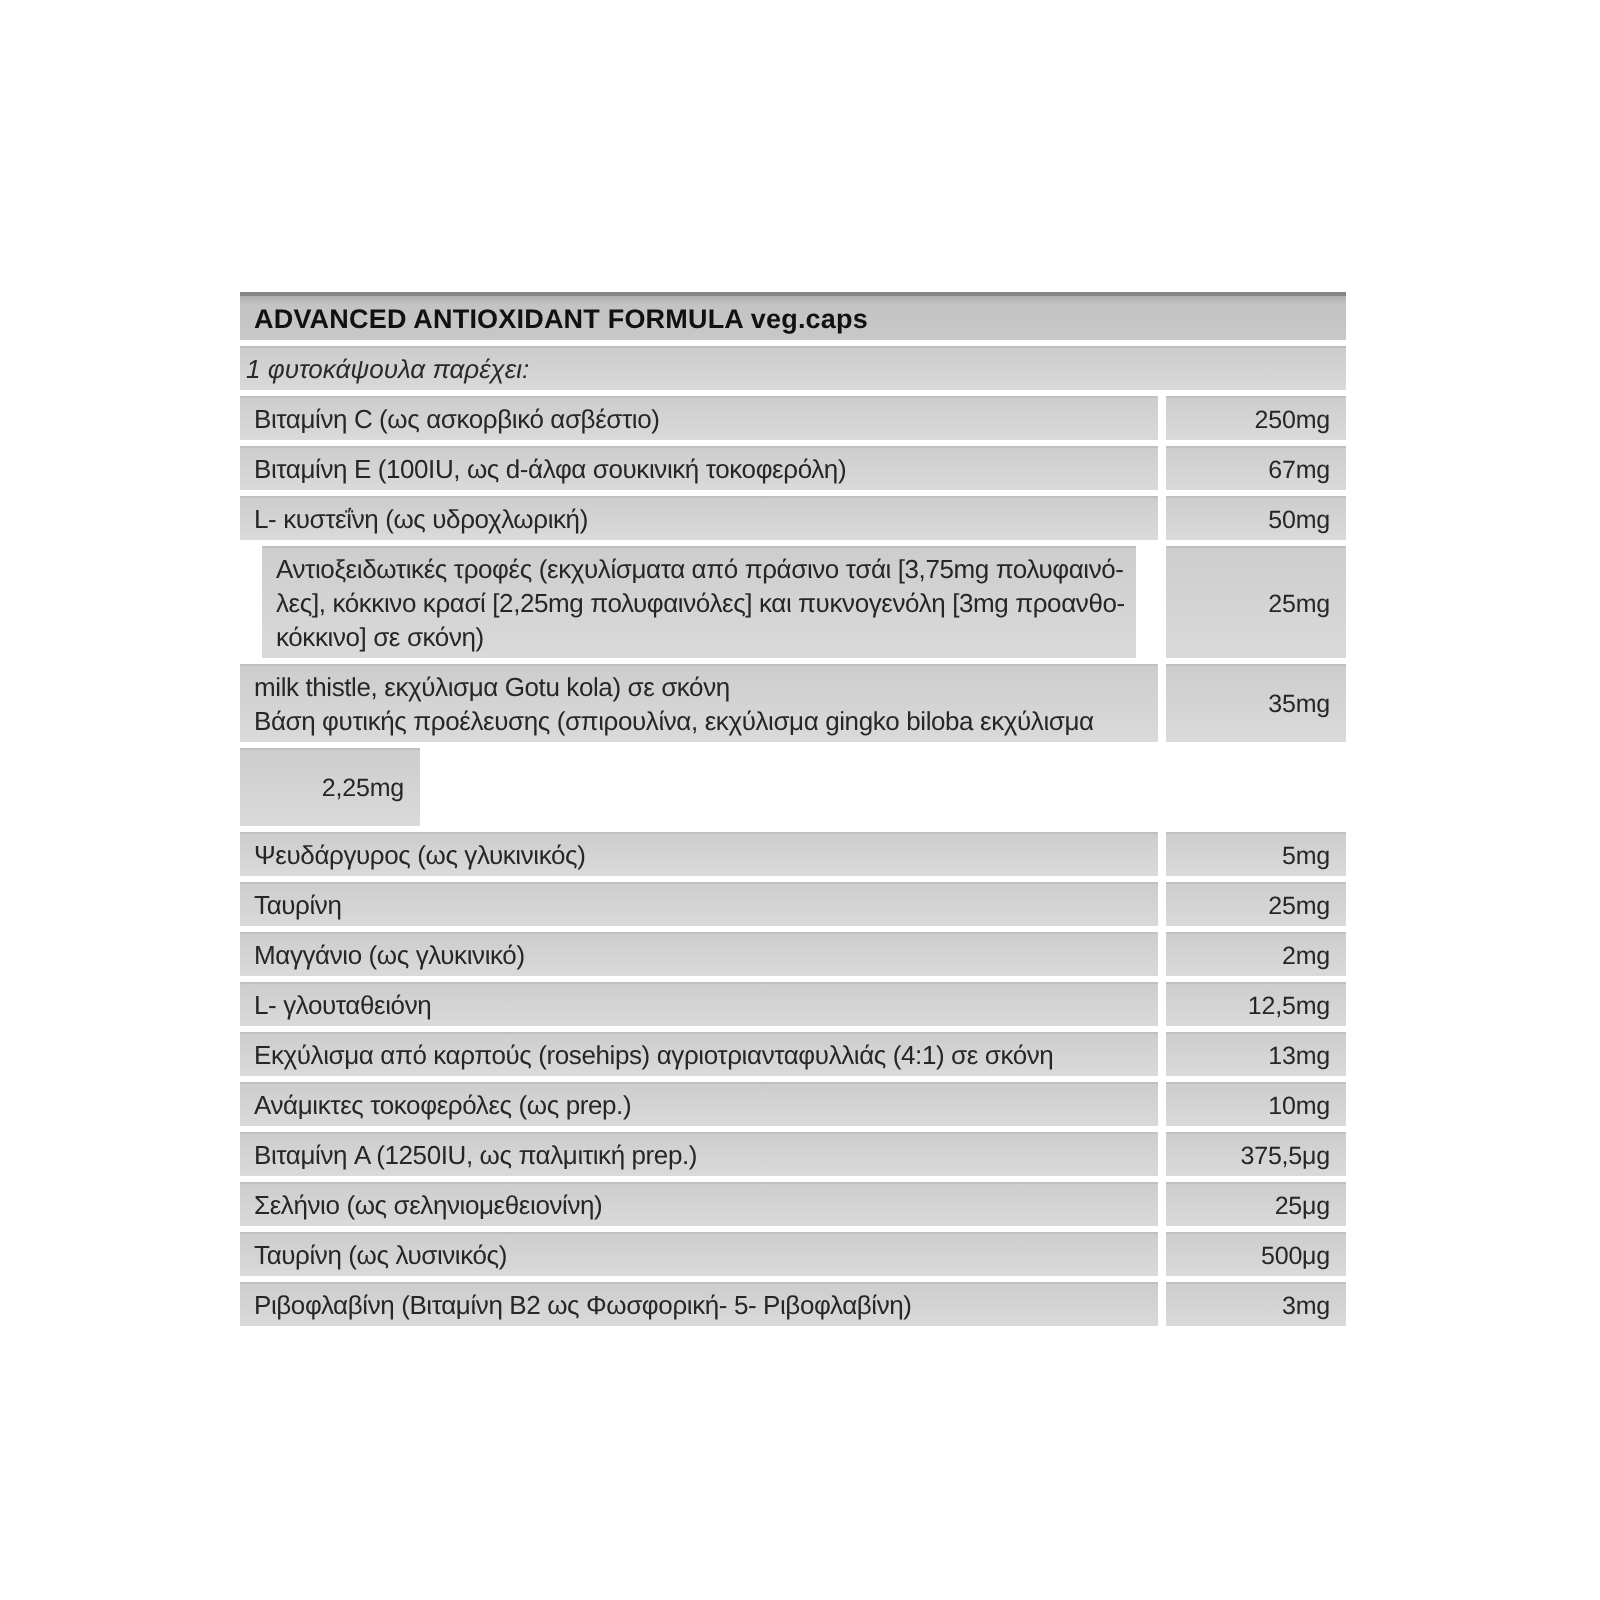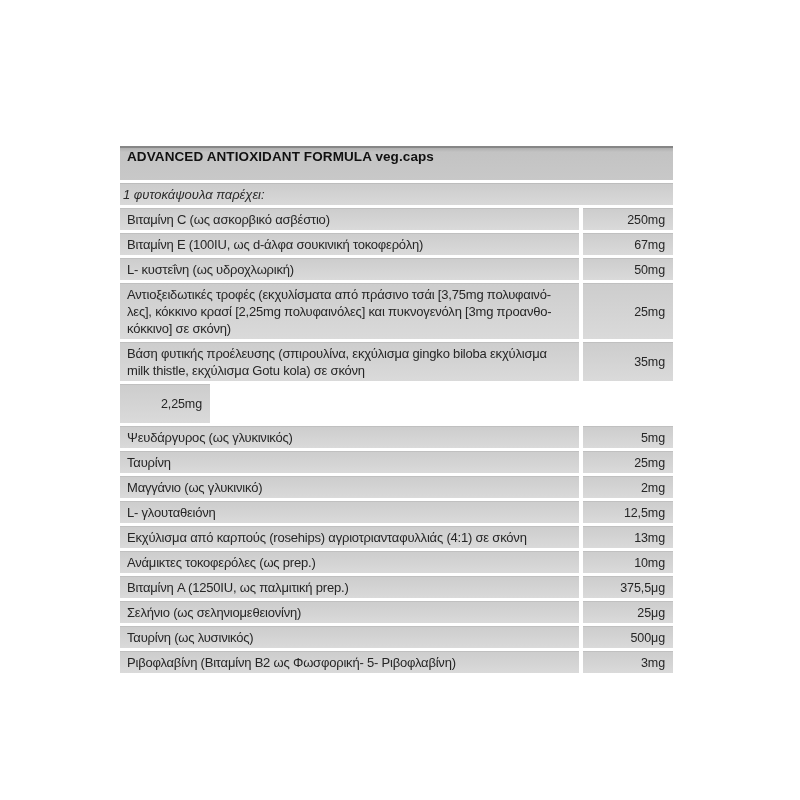--- a/index.html
+++ b/index.html
@@ -16,22 +16,22 @@
     left: 120px;
     top: 146px;
     width: 553px;
   }
   .hdr {
     height: 24px;
     box-sizing: border-box;
     border-top: 2px solid #868686;
     background: linear-gradient(to bottom, #aeaeae 0px, #c3c3c3 4px, #c8c8c8 100%);
     display: flex;
-    align-items: flex-end;
-    padding: 16px 7px;
+    align-items: flex-start;
+    padding: 4px 7px;
     margin-bottom: 3px;
   }
   .hdr span {
     font-weight: bold;
     font-size: 13.5px;
     letter-spacing: 0.1px;
     color: #111111;
     white-space: nowrap;
   }
   .sub {
@@ -82,21 +82,21 @@
     align-items: center;
     justify-content: flex-end;
     padding-right: 8px;
     font-size: 12.5px;
     letter-spacing: -0.1px;
     color: #262626;
     white-space: nowrap;
   }
   .r1 { height: 22px; }
   .r2 { height: 39px; }
-  .r3 { height: 56px; }
+  .r3 { height: 56px; margin-left: 11px; }
 </style>
 </head>
 <body>
 
 <div class="table-wrap">
 
   <div class="hdr">
     <span>ADVANCED ANTIOXIDANT FORMULA veg.caps</span>
   </div>
 
@@ -129,22 +129,22 @@
     <div class="cell-l r3">
       <div class="ln">Αντιοξειδωτικές τροφές (εκχυλίσματα από πράσινο τσάι [3,75mg πολυφαινό-</div>
       <div class="ln">λες], κόκκινο κρασί [2,25mg πολυφαινόλες] και πυκνογενόλη [3mg προανθο-</div>
       <div class="ln">κόκκινο] σε σκόνη)</div>
     </div>
     <div class="cell-r r3">25mg</div>
   </div>
 
   <div class="row">
     <div class="cell-l r2">
+      <div class="ln">milk thistle, εκχύλισμα Gotu kola) σε σκόνη</div>
       <div class="ln">Βάση φυτικής προέλευσης (σπιρουλίνα, εκχύλισμα gingko biloba εκχύλισμα</div>
-      <div class="ln">milk thistle, εκχύλισμα Gotu kola) σε σκόνη</div>
     </div>
     <div class="cell-r r2">35mg</div>
   </div>
 
   <div class="row">
     <div class="cell-r r2">2,25mg</div>
   </div>
 
   <div class="row">
     <div class="cell-l r1">

